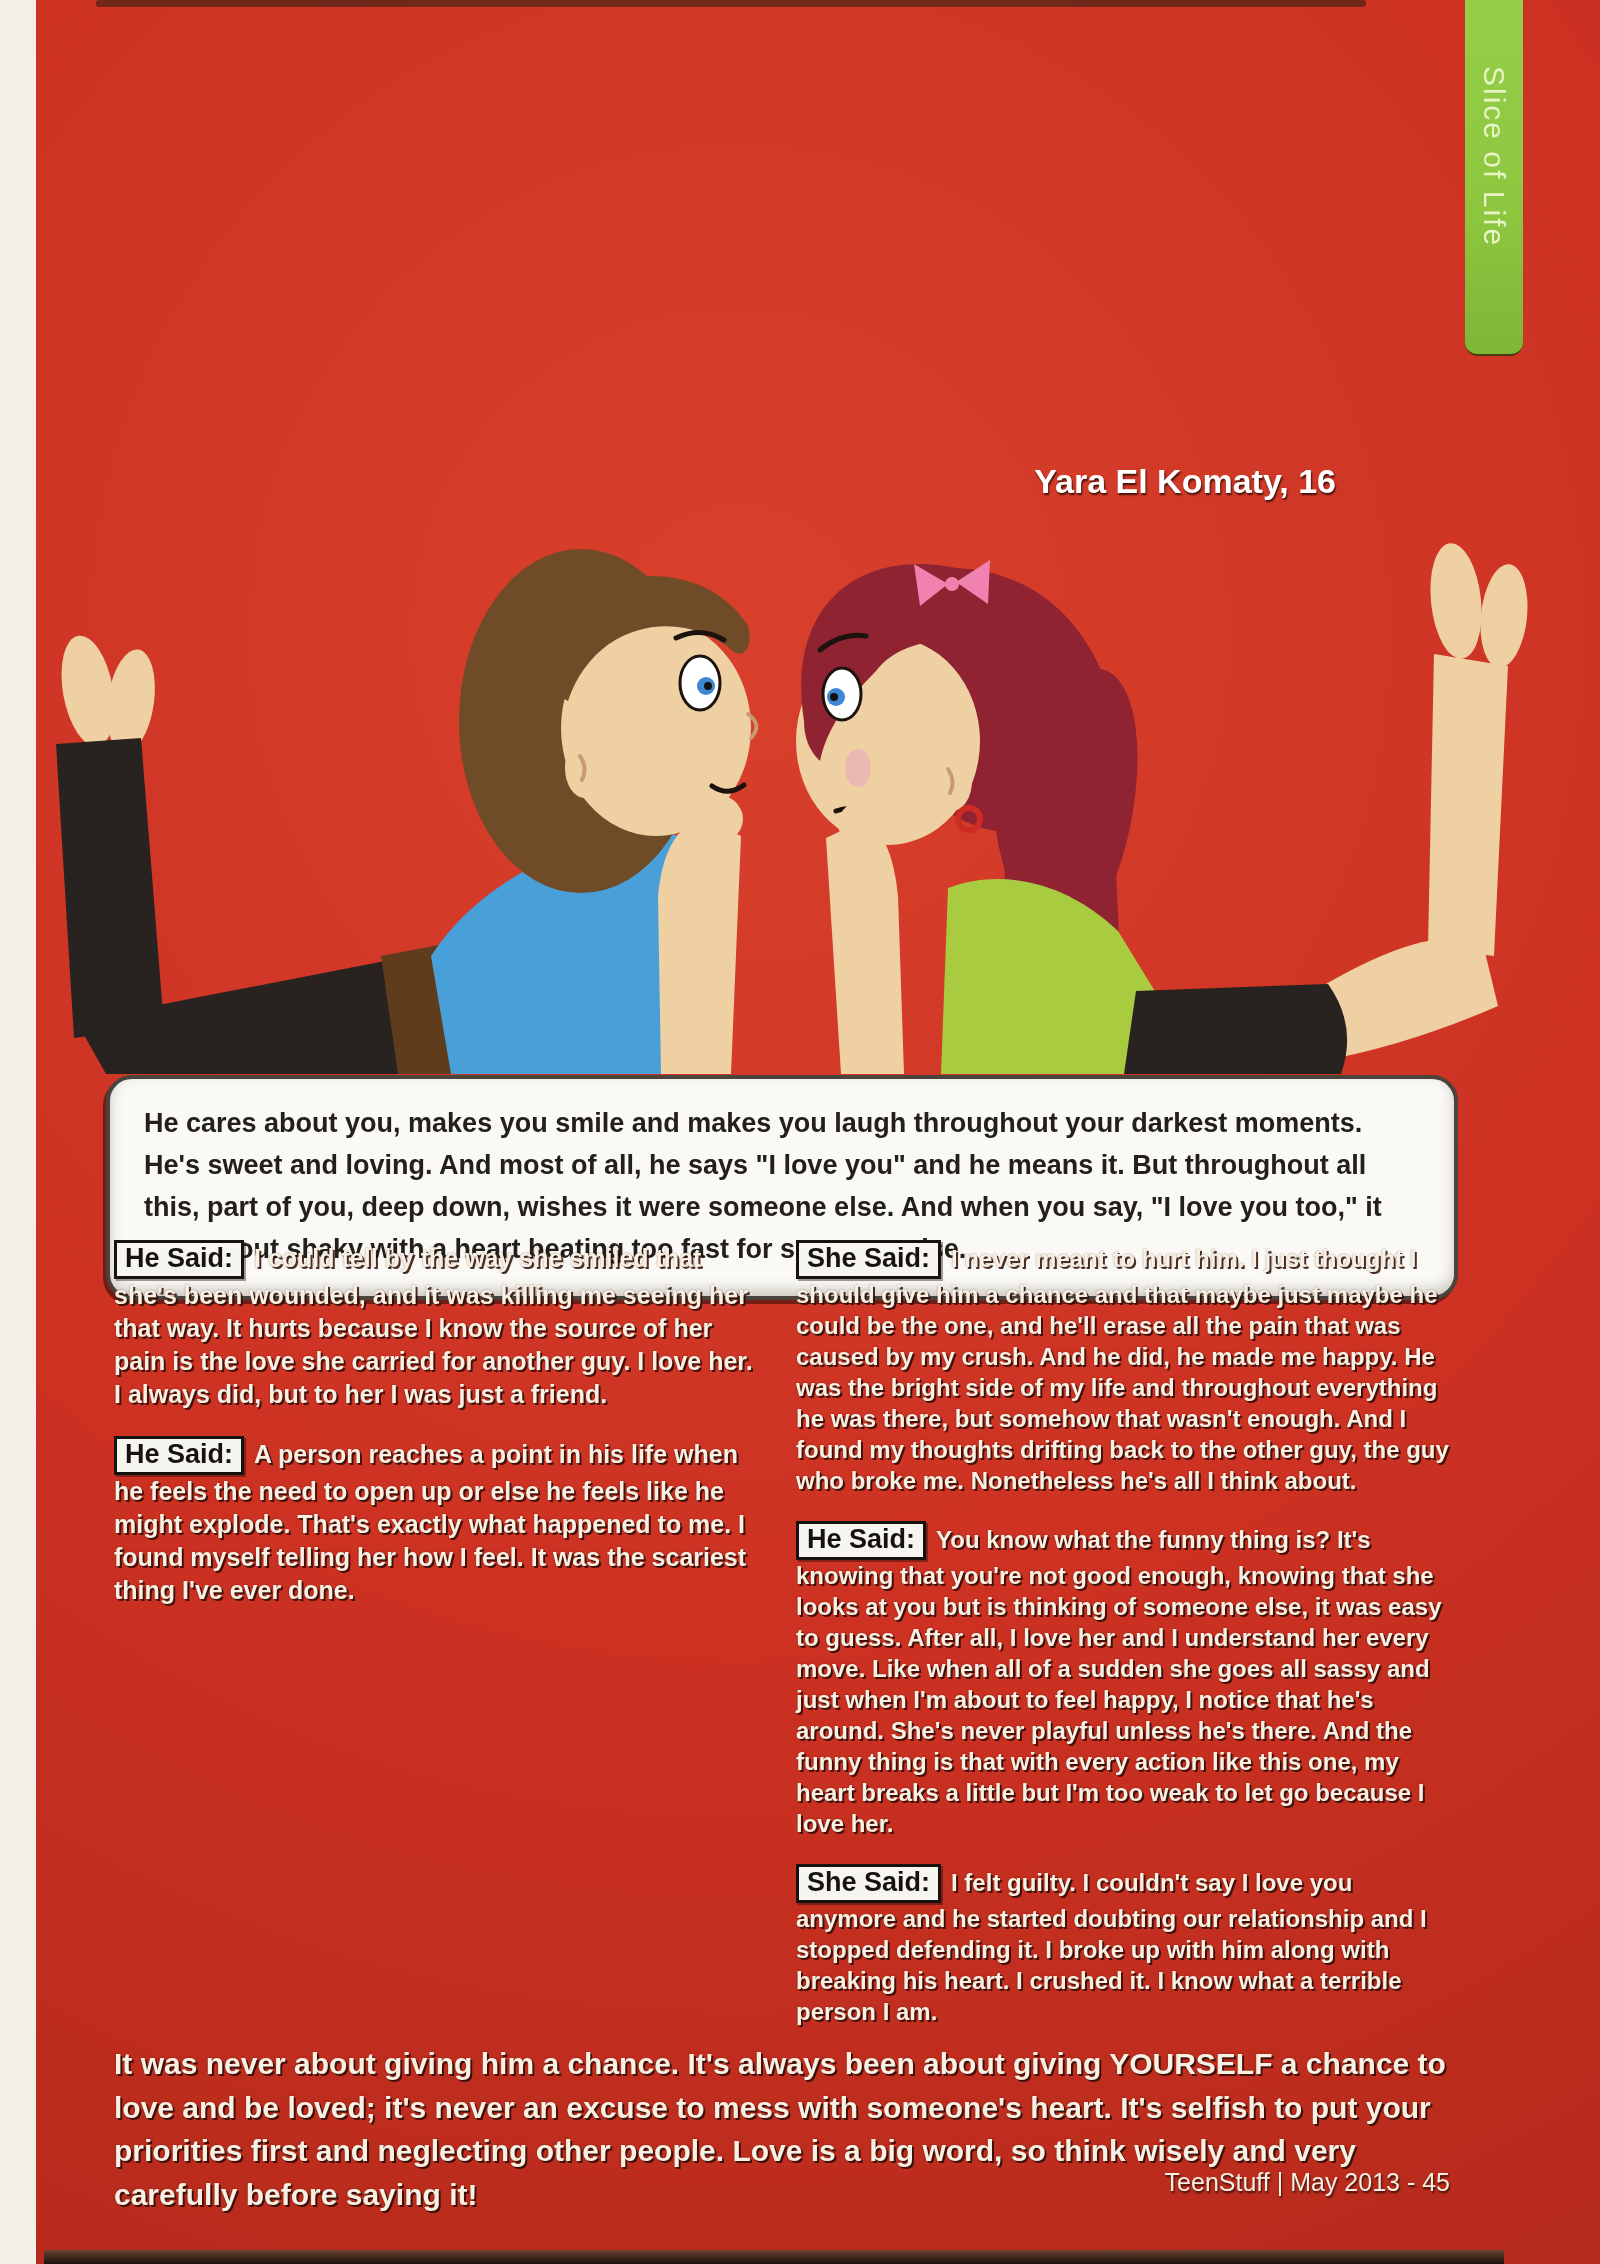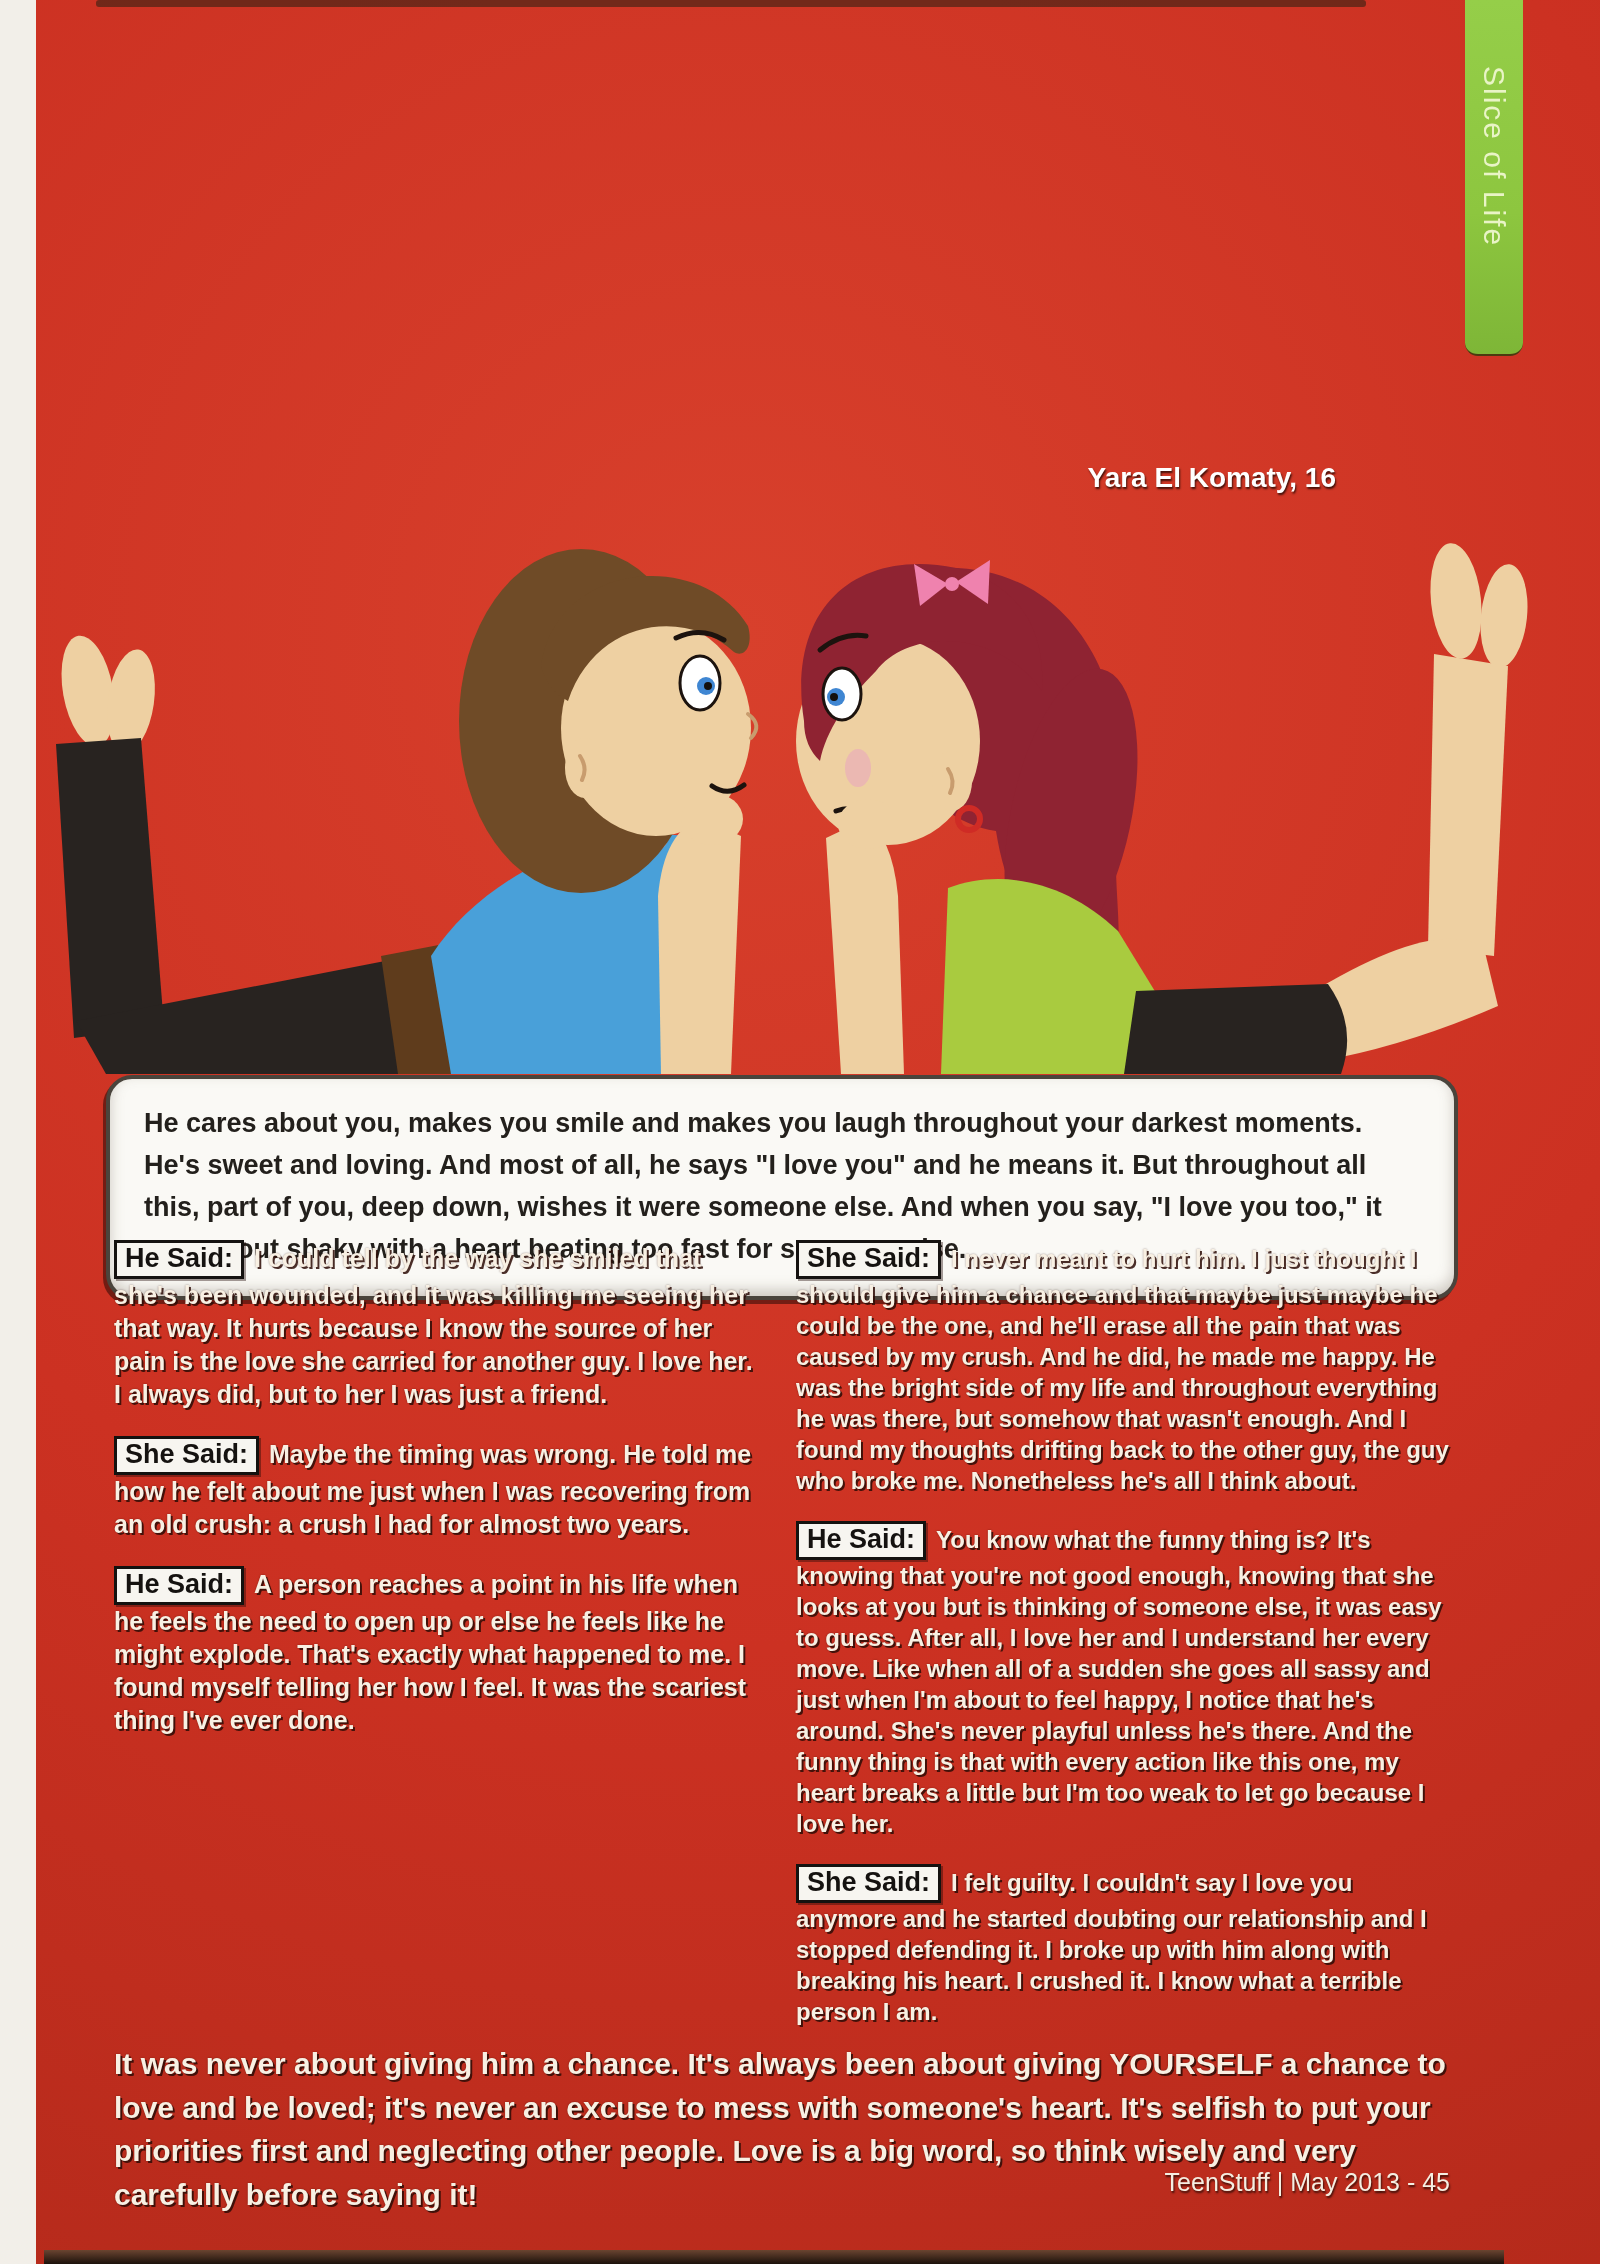--- a/index.html
+++ b/index.html
@@ -56,21 +56,21 @@
     transform:rotate(-.5deg);
   }
   .title .t2{
     display:block;font-size:186px;line-height:1.05;letter-spacing:38px;
     margin-top:-12px;
     text-shadow:6px 6px 0 var(--title-shadow), -2px -2px 0 rgba(39,18,12,.55);
     transform:rotate(-.6deg);
   }
   .byline{
     position:absolute;left:900px;top:462px;width:400px;text-align:right;
-    color:#fff;font-size:28px;font-weight:bold;
+    color:#fff;font-size:34px;font-weight:bold;
     text-shadow:1px 2px 2px rgba(40,10,5,.85);
   }
   .illo{position:absolute;left:0;top:486px;width:1564px;height:588px;}
   .intro{
     position:absolute;left:70px;top:1075px;width:1352px;box-sizing:border-box;
     background:var(--intro-bg);
     border:4px solid #4a443c;border-radius:26px;
     box-shadow:-3px 4px 0 rgba(40,10,5,.55), inset 0 -6px 14px rgba(120,110,95,.35);
     padding:24px 34px 26px;
     color:var(--intro-ink);font-size:27px;font-weight:bold;line-height:1.55;
@@ -175,21 +175,20 @@
       <path class="f-skin" d="M 868 588 L 862 410 Q 856 348 828 334 L 790 352 L 805 588 Z"></path>
       <ellipse class="f-skin" cx="832" cy="338" rx="30" ry="25"></ellipse>
     </g>
   </svg>
 
   <div class="intro">He cares about you, makes you smile and makes you laugh throughout your darkest moments. He's sweet and loving. And most of all, he says "I love you" and he means it. But throughout all this, part of you, deep down, wishes it were someone else. And when you say, "I love you too," it comes out shaky with a heart beating too fast for someone else.</div>
 
   <div class="cols">
     <div class="col col-left">
       <p><span class="lbl">He Said:</span><span>I could tell by the way she smiled that she's been wounded, and it was killing me seeing her that way. It hurts because I know the source of her pain is the love she carried for another guy. I love her. I always did, but to her I was just a friend.</span></p>
-      <p><span class="lbl">She Said:</span><span>Maybe the timing was wrong. He told me how he felt about me just when I was recovering from an old crush: a crush I had for almost two years.</span></p>
       <p><span class="lbl">He Said:</span><span>A person reaches a point in his life when he feels the need to open up or else he feels like he might explode. That's exactly what happened to me. I found myself telling her how I feel. It was the scariest thing I've ever done.</span></p>
     </div>
     <div class="col col-right">
       <p><span class="lbl">She Said:</span><span>I never meant to hurt him. I just thought I should give him a chance and that maybe just maybe he could be the one, and he'll erase all the pain that was caused by my crush. And he did, he made me happy. He was the bright side of my life and throughout everything he was there, but somehow that wasn't enough. And I found my thoughts drifting back to the other guy, the guy who broke me. Nonetheless he's all I think about.</span></p>
       <p><span class="lbl">He Said:</span><span>You know what the funny thing is? It's knowing that you're not good enough, knowing that she looks at you but is thinking of someone else, it was easy to guess. After all, I love her and I understand her every move. Like when all of a sudden she goes all sassy and just when I'm about to feel happy, I notice that he's around. She's never playful unless he's there. And the funny thing is that with every action like this one, my heart breaks a little but I'm too weak to let go because I love her.</span></p>
       <p><span class="lbl">She Said:</span><span>I felt guilty. I couldn't say I love you anymore and he started doubting our relationship and I stopped defending it. I broke up with him along with breaking his heart. I crushed it. I know what a terrible person I am.</span></p>
     </div>
   </div>
 
   <div class="outro">It was never about giving him a chance. It's always been about giving YOURSELF a chance to love and be loved; it's never an excuse to mess with someone's heart. It's selfish to put your priorities first and neglecting other people. Love is a big word, so think wisely and very carefully before saying it!</div>

